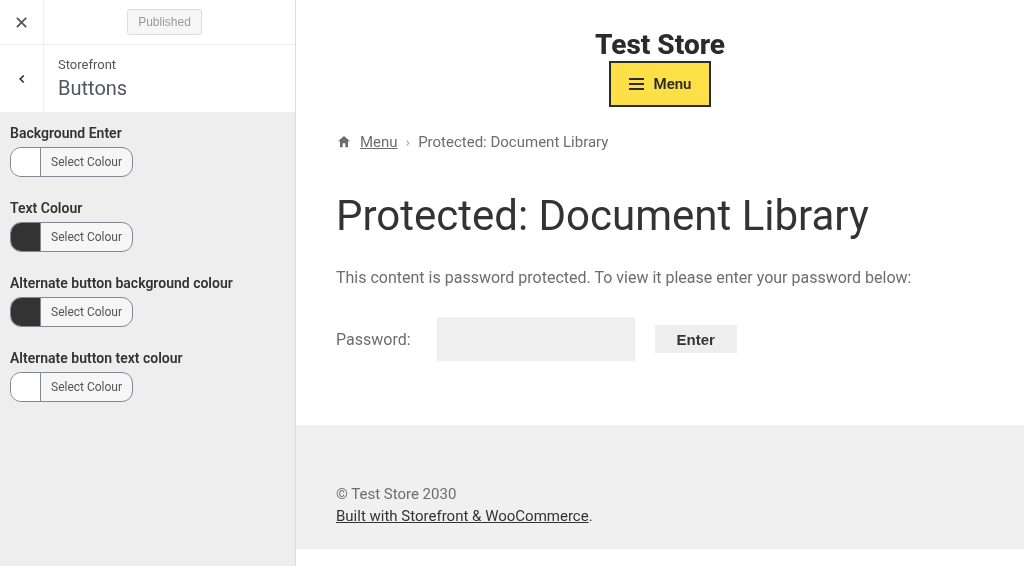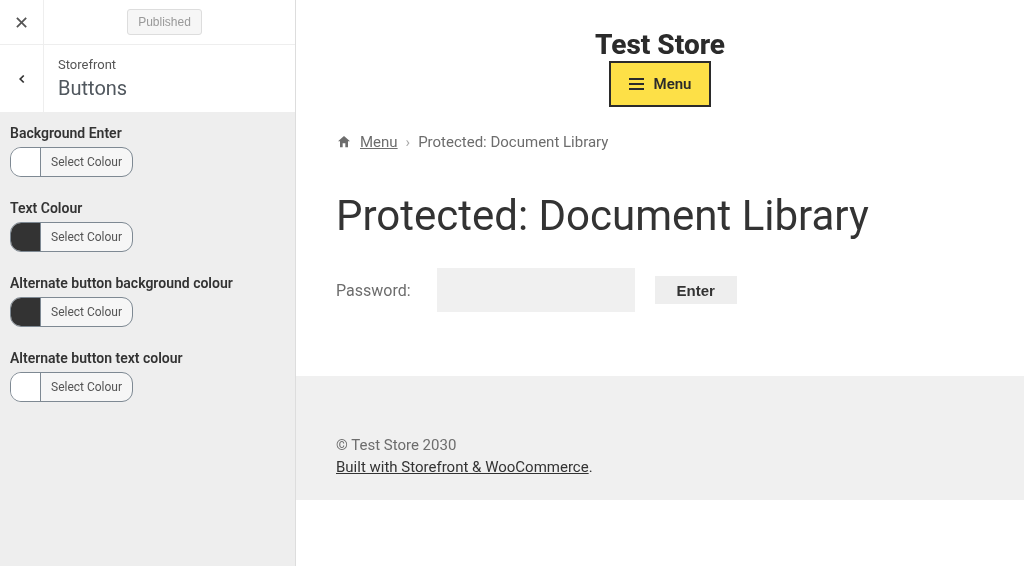--- a/index.html
+++ b/index.html
@@ -308,20 +308,21 @@
     <svg class="home-icon" viewBox="0 0 24 24">
         <path d="M12 3l9 8h-3v9h-4v-6h-4v6H6v-9H3z"></path>
       </svg>
     <a href="#">Menu</a>
     <span class="breadcrumb-sep">›</span>
     <span>Protected: Document Library</span>
   </div>
 
   <div class="content">
     <h1 class="page-title">Protected: Document Library</h1>
+    <p class="protected-msg">This content is password protected. To view it please enter your password below:</p>
     <div class="pw-row">
       <span class="pw-label">Password:</span>
       <input type="password" class="pw-input" style="">
       <button class="enter-btn">Enter</button>
     </div>
   </div>
 
   <div class="footer">
     <div>© Test Store 2030</div>
     <div class="footer-credit">

